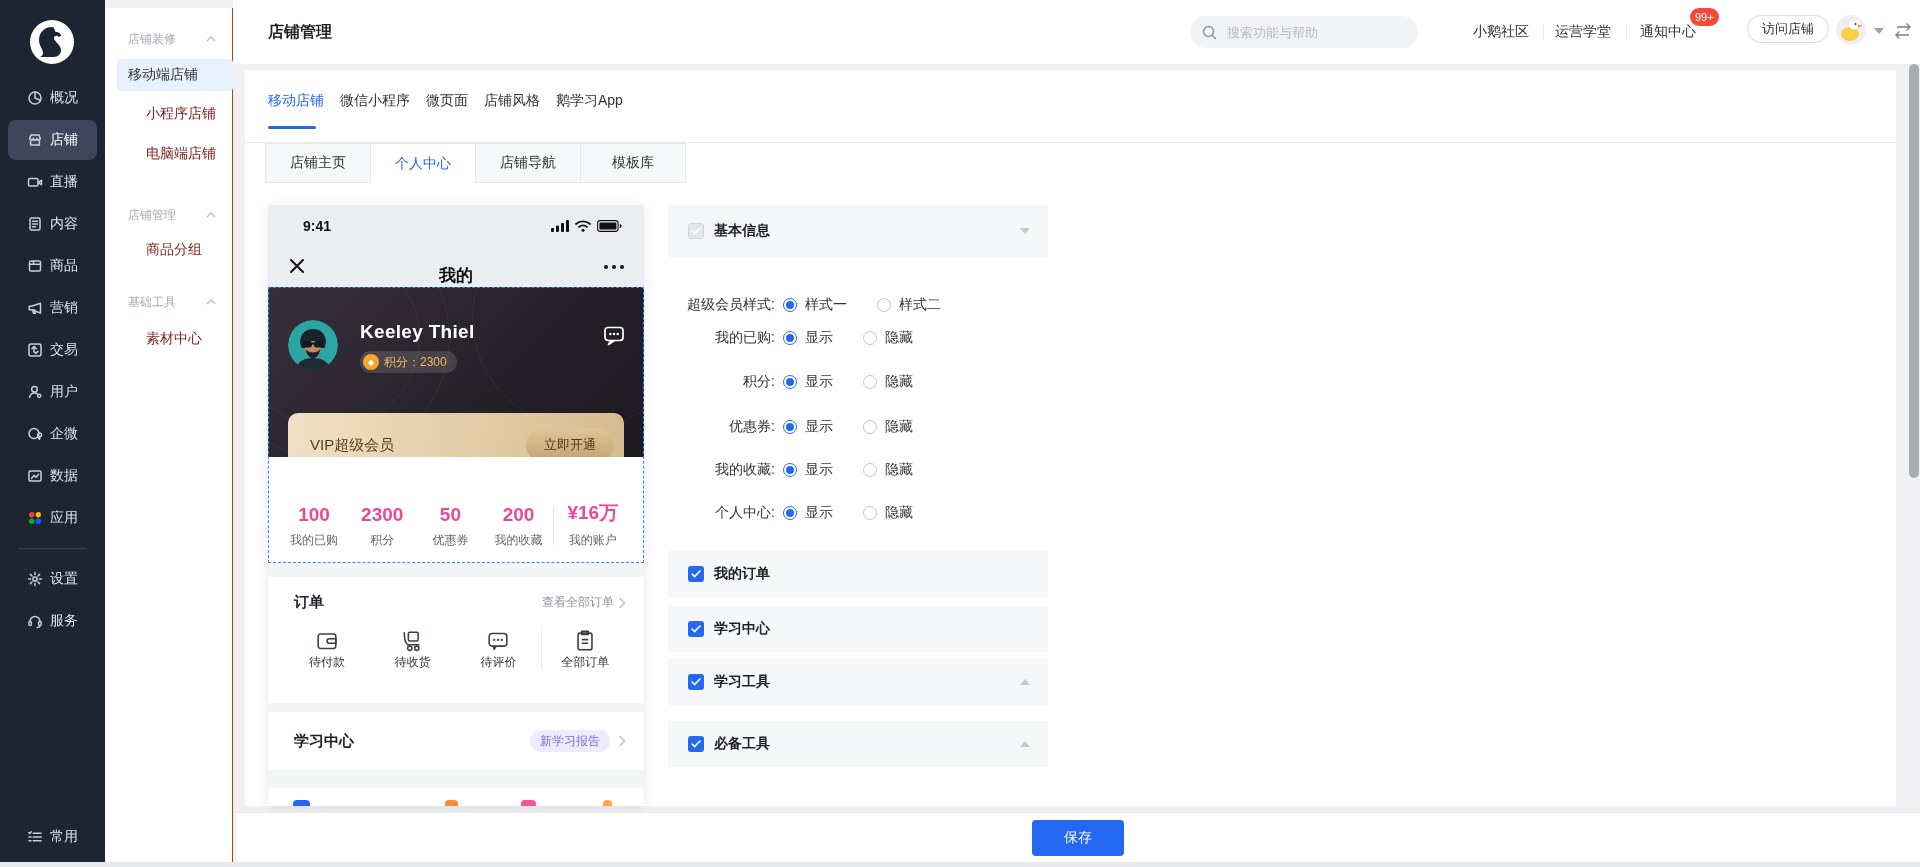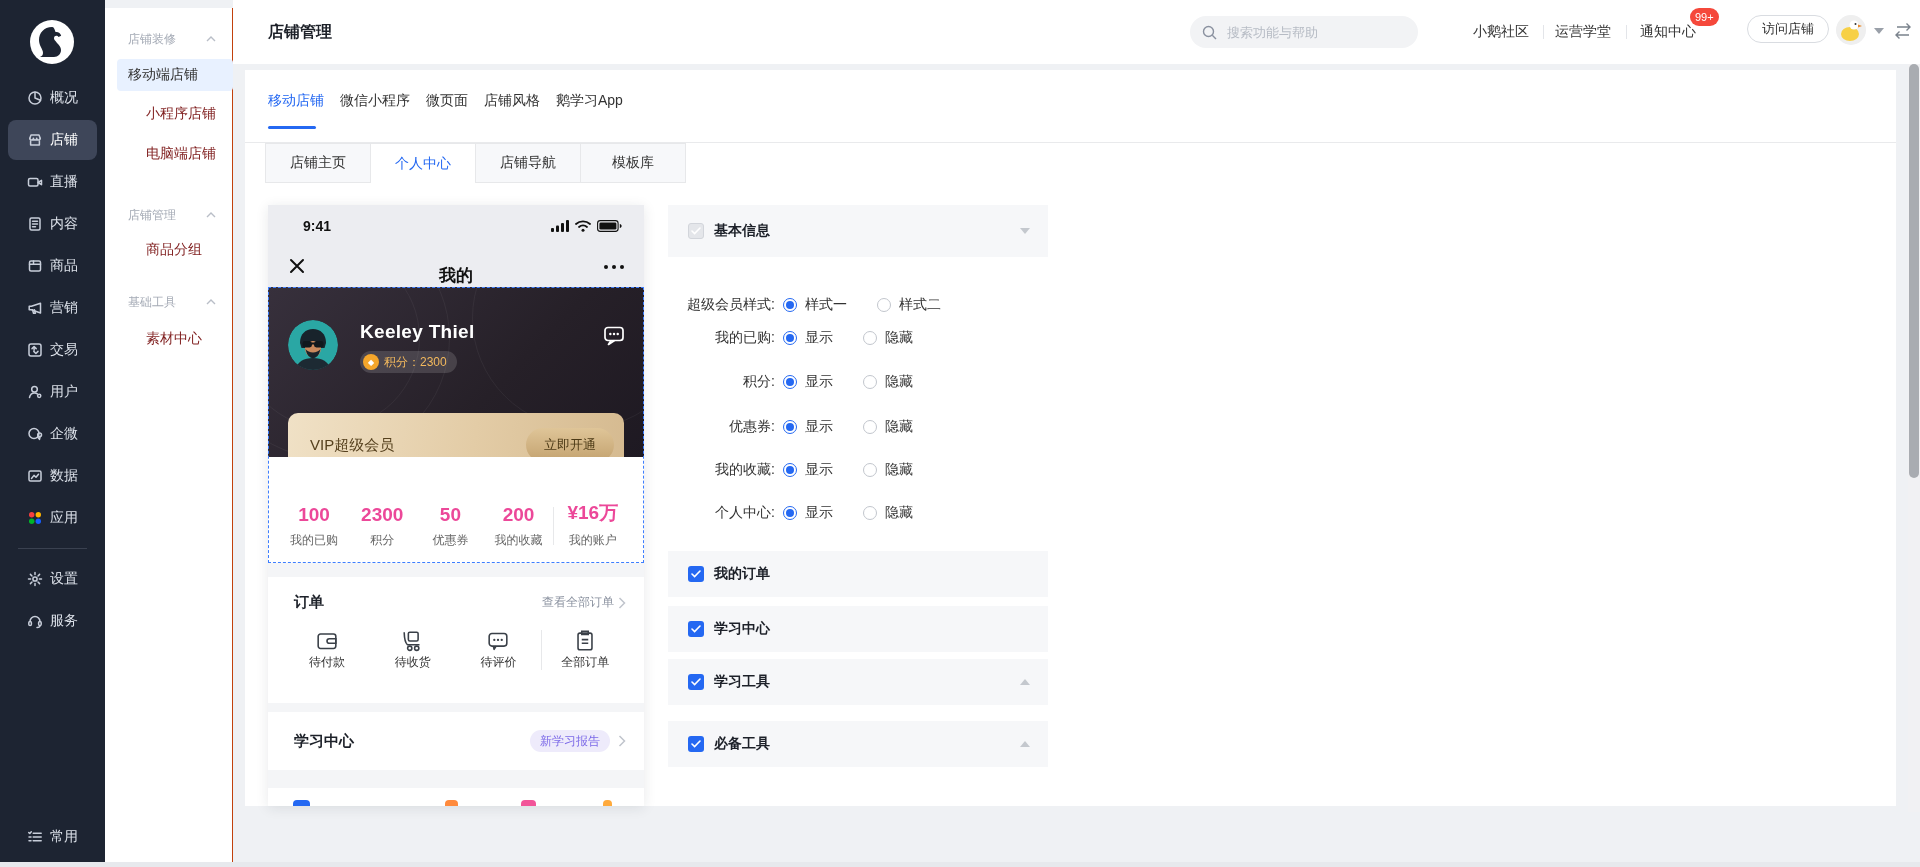--- a/index.html
+++ b/index.html
@@ -602,19 +602,22 @@
             <svg width="10" height="8" viewBox="0 0 10 8">
               <path d="M1 4l2.6 2.6L9 1" stroke="#fff" stroke-width="1.6" fill="none" stroke-linecap="round"></path>
             </svg>
           </span>
         <span class="lab">必备工具</span>
         <span class="caret-t up"></span>
       </div>
     </section>
   </main>
 
+  <footer class="savebar">
+    <button class="save-btn">保存</button>
+  </footer>
 
   <div class="vscroll-track">
     <div class="vscroll-thumb"></div>
   </div>
   <div class="bottom-strip"></div>
 
 </div>
 
 </body></html>

